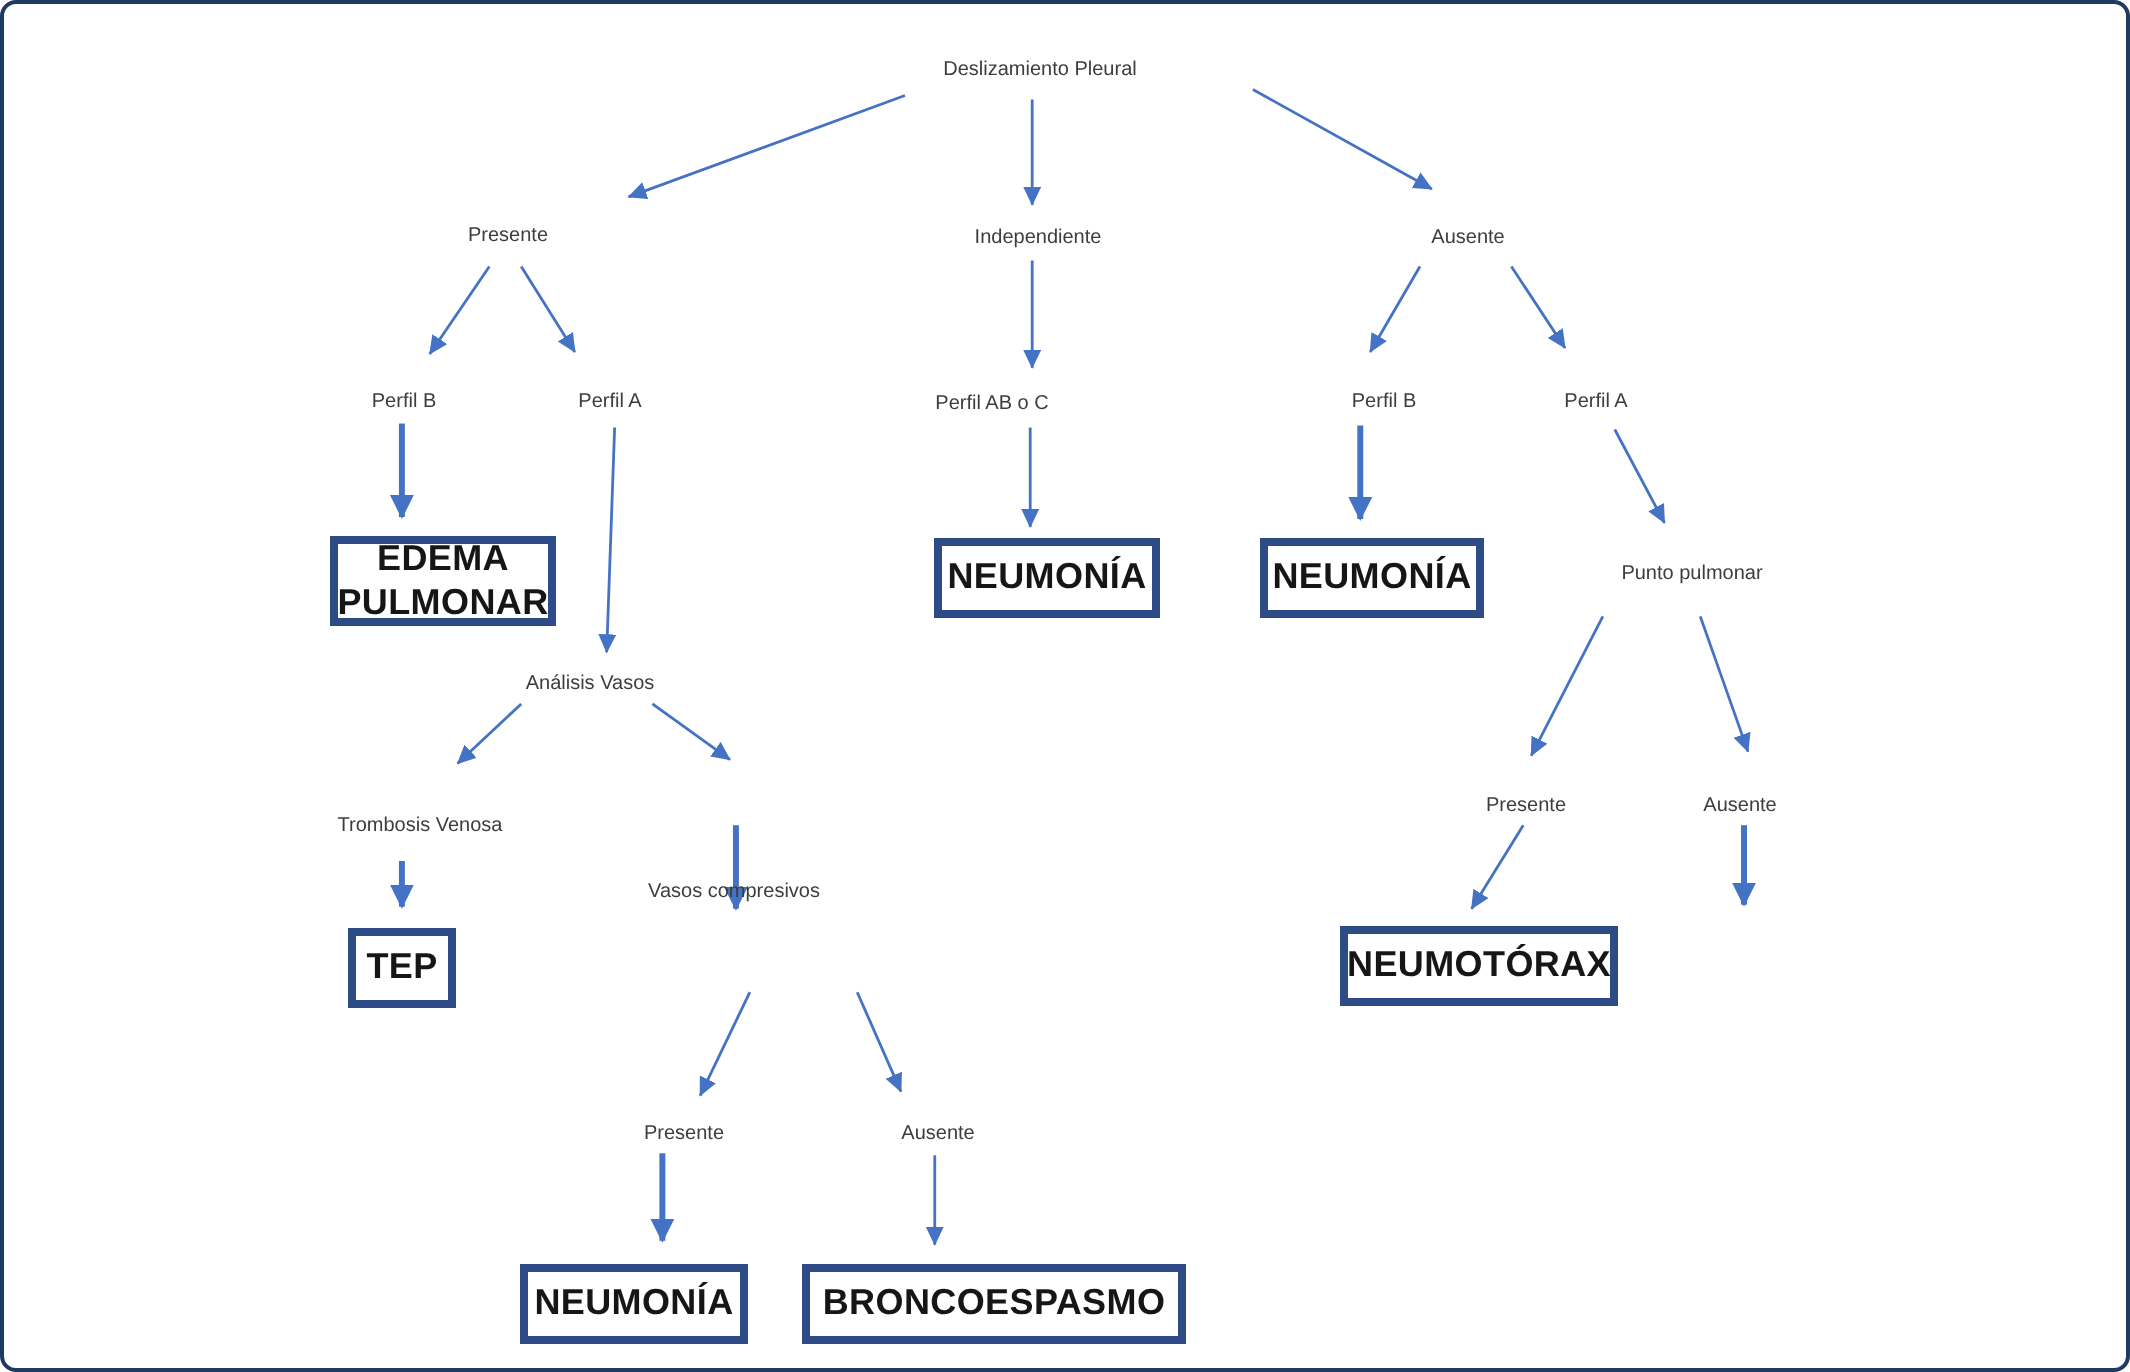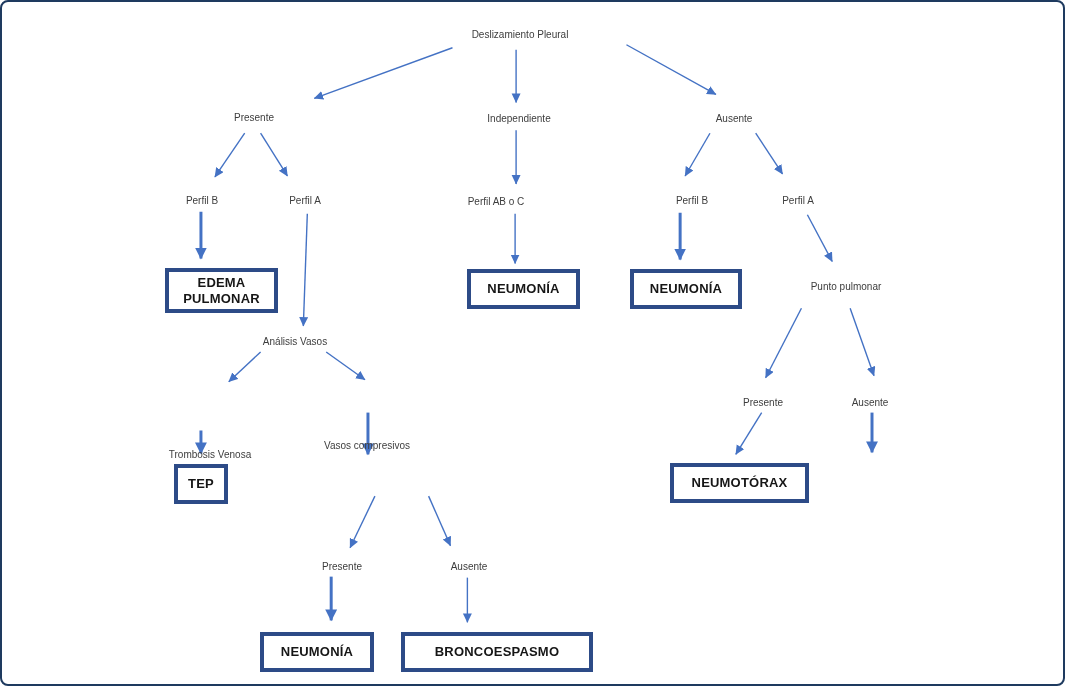--- a/index.html
+++ b/index.html
@@ -34,21 +34,21 @@
     text-align:center;
     white-space:nowrap;
   }
   .lbl.wrap{white-space:normal;}
   .node-box{
     position:absolute;
     box-sizing:border-box;
     border:4px solid var(--boxborder);
     background:#fff;
     color:var(--boxtext);
-    font-size:13px;
+    font-size:18px;
     font-weight:bold;
     letter-spacing:.2px;
     line-height:1.2;
     display:flex;
     align-items:center;
     justify-content:center;
     text-align:center;
     padding:16px 3px;
   }
 </style>
@@ -97,21 +97,21 @@
   <div class="lbl" style="left:252px;top:116px;">Presente</div>
   <div class="lbl" style="left:517px;top:117px;">Independiente</div>
   <div class="lbl" style="left:732px;top:117px;">Ausente</div>
   <div class="lbl" style="left:200px;top:199px;">Perfil B</div>
   <div class="lbl" style="left:303px;top:199px;">Perfil A</div>
   <div class="lbl" style="left:494px;top:200px;">Perfil AB o C</div>
   <div class="lbl" style="left:690px;top:199px;">Perfil B</div>
   <div class="lbl" style="left:796px;top:199px;">Perfil A</div>
   <div class="lbl" style="left:844px;top:285px;">Punto pulmonar</div>
   <div class="lbl" style="left:293px;top:340px;">Análisis Vasos</div>
-  <div class="lbl wrap" style="left:208px;top:411px;width:84px;margin-top:42px;">Trombosis Venosa</div>
+  <div class="lbl wrap" style="left:208px;top:411px;width:84px;">Trombosis Venosa</div>
   <div class="lbl" style="left:365px;top:400px;margin-top:44px;">Vasos compresivos</div>
   <div class="lbl" style="left:761px;top:401px;">Presente</div>
   <div class="lbl" style="left:868px;top:401px;">Ausente</div>
   <div class="lbl" style="left:340px;top:565px;">Presente</div>
   <div class="lbl" style="left:467px;top:565px;">Ausente</div>
 
   <div class="node-box" style="left:163px;top:266px;width:113px;height:45px;">EDEMA PULMONAR</div>
   <div class="node-box" style="left:465px;top:267px;width:113px;height:35px;">NEUMONÍA</div>
   <div class="node-box" style="left:628px;top:267px;width:112px;height:35px;">NEUMONÍA</div>
   <div class="node-box" style="left:172px;top:462px;width:54px;height:34px;">TEP</div>

